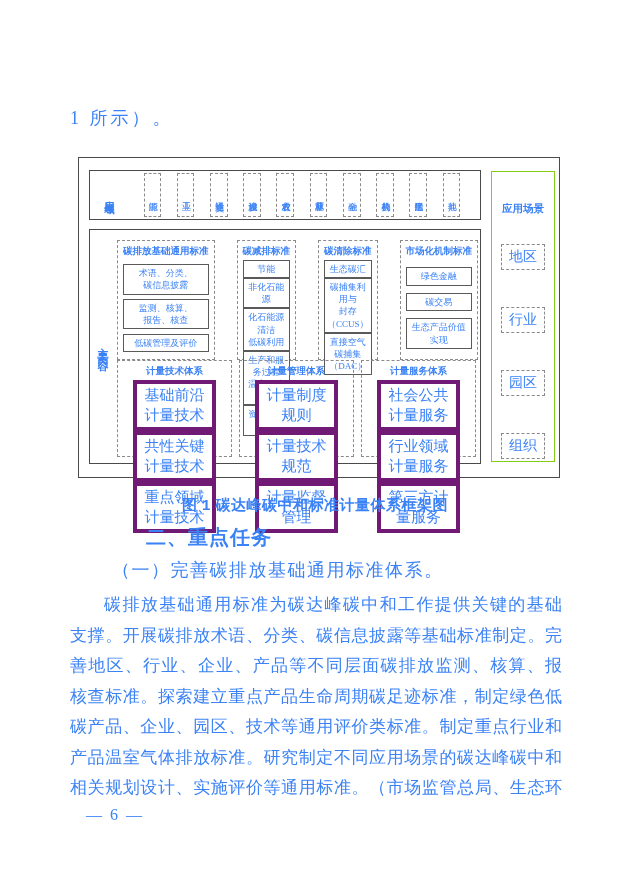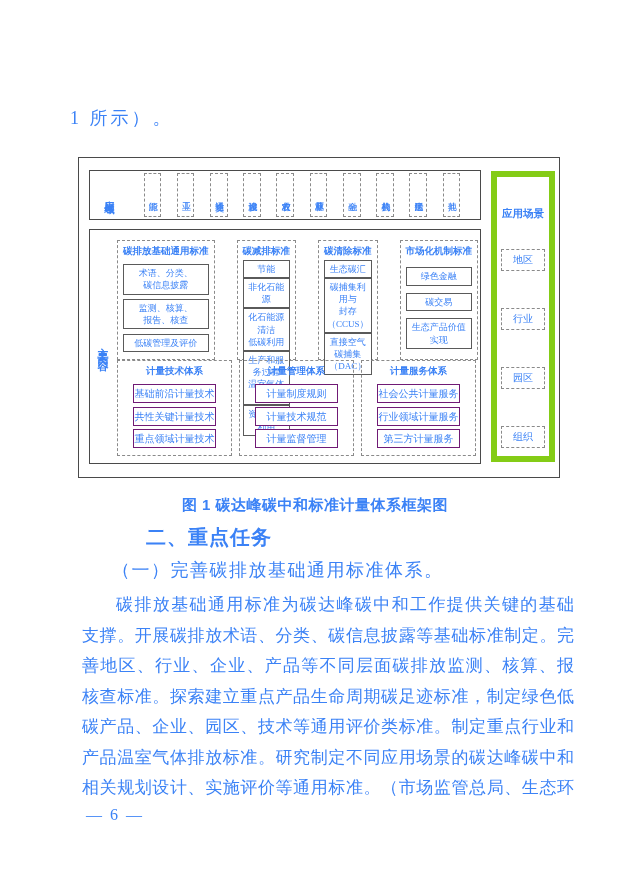--- a/index.html
+++ b/index.html
@@ -14,45 +14,45 @@
   .top-text { position:absolute; left:70px; top:106px; font-size:18px; letter-spacing:3px; }
 
   
   .diagram-frame { position:absolute; left:78px; top:157px; width:482px; height:321px; border:1px solid #4a4a4a; background:#fff; }
 
   .band-fields { position:absolute; left:10px; top:12px; width:392px; height:50px; border:1px solid #4a4a4a; display:flex; align-items:center; }
   .v-label { writing-mode:vertical-rl; text-orientation:upright; font-weight:bold; font-size:10px; line-height:1; letter-spacing:1px; margin-left:14px; font-family:"Liberation Sans","DejaVu Sans",sans-serif; }
   .fields-items { flex:1; display:flex; justify-content:space-evenly; align-items:center; height:100%; padding:0 4px 0 14px; }
   .field-box { writing-mode:vertical-rl; text-orientation:upright; border:1px dashed #8a8a8a; font-size:9px; line-height:1.3; height:44px; min-width:15px; padding:2px 2px; text-align:center; background:#fff; }
 
-  .scenario-col { position:absolute; left:412px; top:13px; width:64px; height:291px; border:6px solid #84cc16; }
+  .scenario-col { position:absolute; left:412px; top:13px; width:64px; height:291px; border:1px solid #84cc16; }
   .scenario-label { text-align:center; margin-top:30px; font-weight:bold; font-size:10.5px; font-family:"Liberation Sans","DejaVu Sans",sans-serif; }
   .scenario-items { margin-top:28px; display:flex; flex-direction:column; align-items:center; gap:37px; }
-  .scenario-box { width:44px; border:1px dashed #8a8a8a; text-align:center; font-size:10px; padding:3px 0; }
+  .scenario-box { width:44px; border:1px dashed #8a8a8a; text-align:center; font-size:14px; padding:3px 0; }
 
   .main-band { position:absolute; left:10px; top:71px; width:392px; height:235px; border:1px solid #4a4a4a; }
   .v-label-main { position:absolute; left:7px; top:50%; transform:translateY(-50%); writing-mode:vertical-rl; text-orientation:upright; font-weight:bold; font-size:11px; line-height:1; letter-spacing:4px; font-family:"Liberation Sans","DejaVu Sans",sans-serif; }
   .main-inner { position:absolute; left:27px; top:10px; right:4px; bottom:7px; display:flex; flex-direction:column; justify-content:space-between; }
 
   .standards-row { display:flex; gap:22px; height:120px; }
   .std-col { flex:1; border:1px dashed #8a8a8a; padding:3px 5px; display:flex; flex-direction:column; }
   .col-title { font-family:"Liberation Sans","DejaVu Sans",sans-serif; font-weight:bold; font-size:9.5px; text-align:center; padding:1px 0 2px; white-space:nowrap; }
   .std-items { flex:1; display:flex; flex-direction:column; justify-content:space-evenly; }
   .std-item { border:1px solid #5a5a5a; font-size:9px; line-height:1.35; text-align:center; padding:2px 1px; white-space:pre-line; background:#fff; }
 
   .metering-row { display:flex; gap:7px; height:97px; }
   .met-col { flex:1; border:1px dashed #8a8a8a; padding:3px 6px; display:flex; flex-direction:column; align-items:center; }
   .met-items { width:82%; flex:1; display:flex; flex-direction:column; justify-content:space-evenly; }
-  .met-item { border:1px solid #701a75; text-align:center; font-size:10px; line-height:1.3; padding:2px 0; background:#fff; }
+  .met-item { border:4px solid #701a75; text-align:center; font-size:15px; line-height:1.3; padding:2px 0; background:#fff; }
 
   
   .caption { position:absolute; left:0; top:496px; width:100%; text-align:center; font-weight:bold; font-size:15px; letter-spacing:0.5px; font-family:"Liberation Sans","DejaVu Sans",sans-serif; }
   .heading { position:absolute; left:112px; top:524px; font-size:20px; font-weight:bold; letter-spacing:1px; font-family:"Liberation Sans","DejaVu Sans",sans-serif;margin-left:34px; }
   .subheading { position:absolute; left:112px; top:558px; font-size:18px; letter-spacing:1.5px; }
-  .body-text { position:absolute; left:82px; top:590px; width:492px; font-size:17px; }
+  .body-text { position:absolute; left:70px; top:590px; width:492px; font-size:17px; }
   .body-line { height:30.5px; line-height:30.5px; text-align:justify; text-align-last:justify; overflow:hidden; }
   .body-line.indent { text-indent:2em; }
   .page-num { position:absolute; left:86px; top:806px; font-size:16px; letter-spacing:2px; }
 </style>
 </head>
 <body>
 
 <div class="page">
 
   <div class="top-text">1 所示）。</div>

